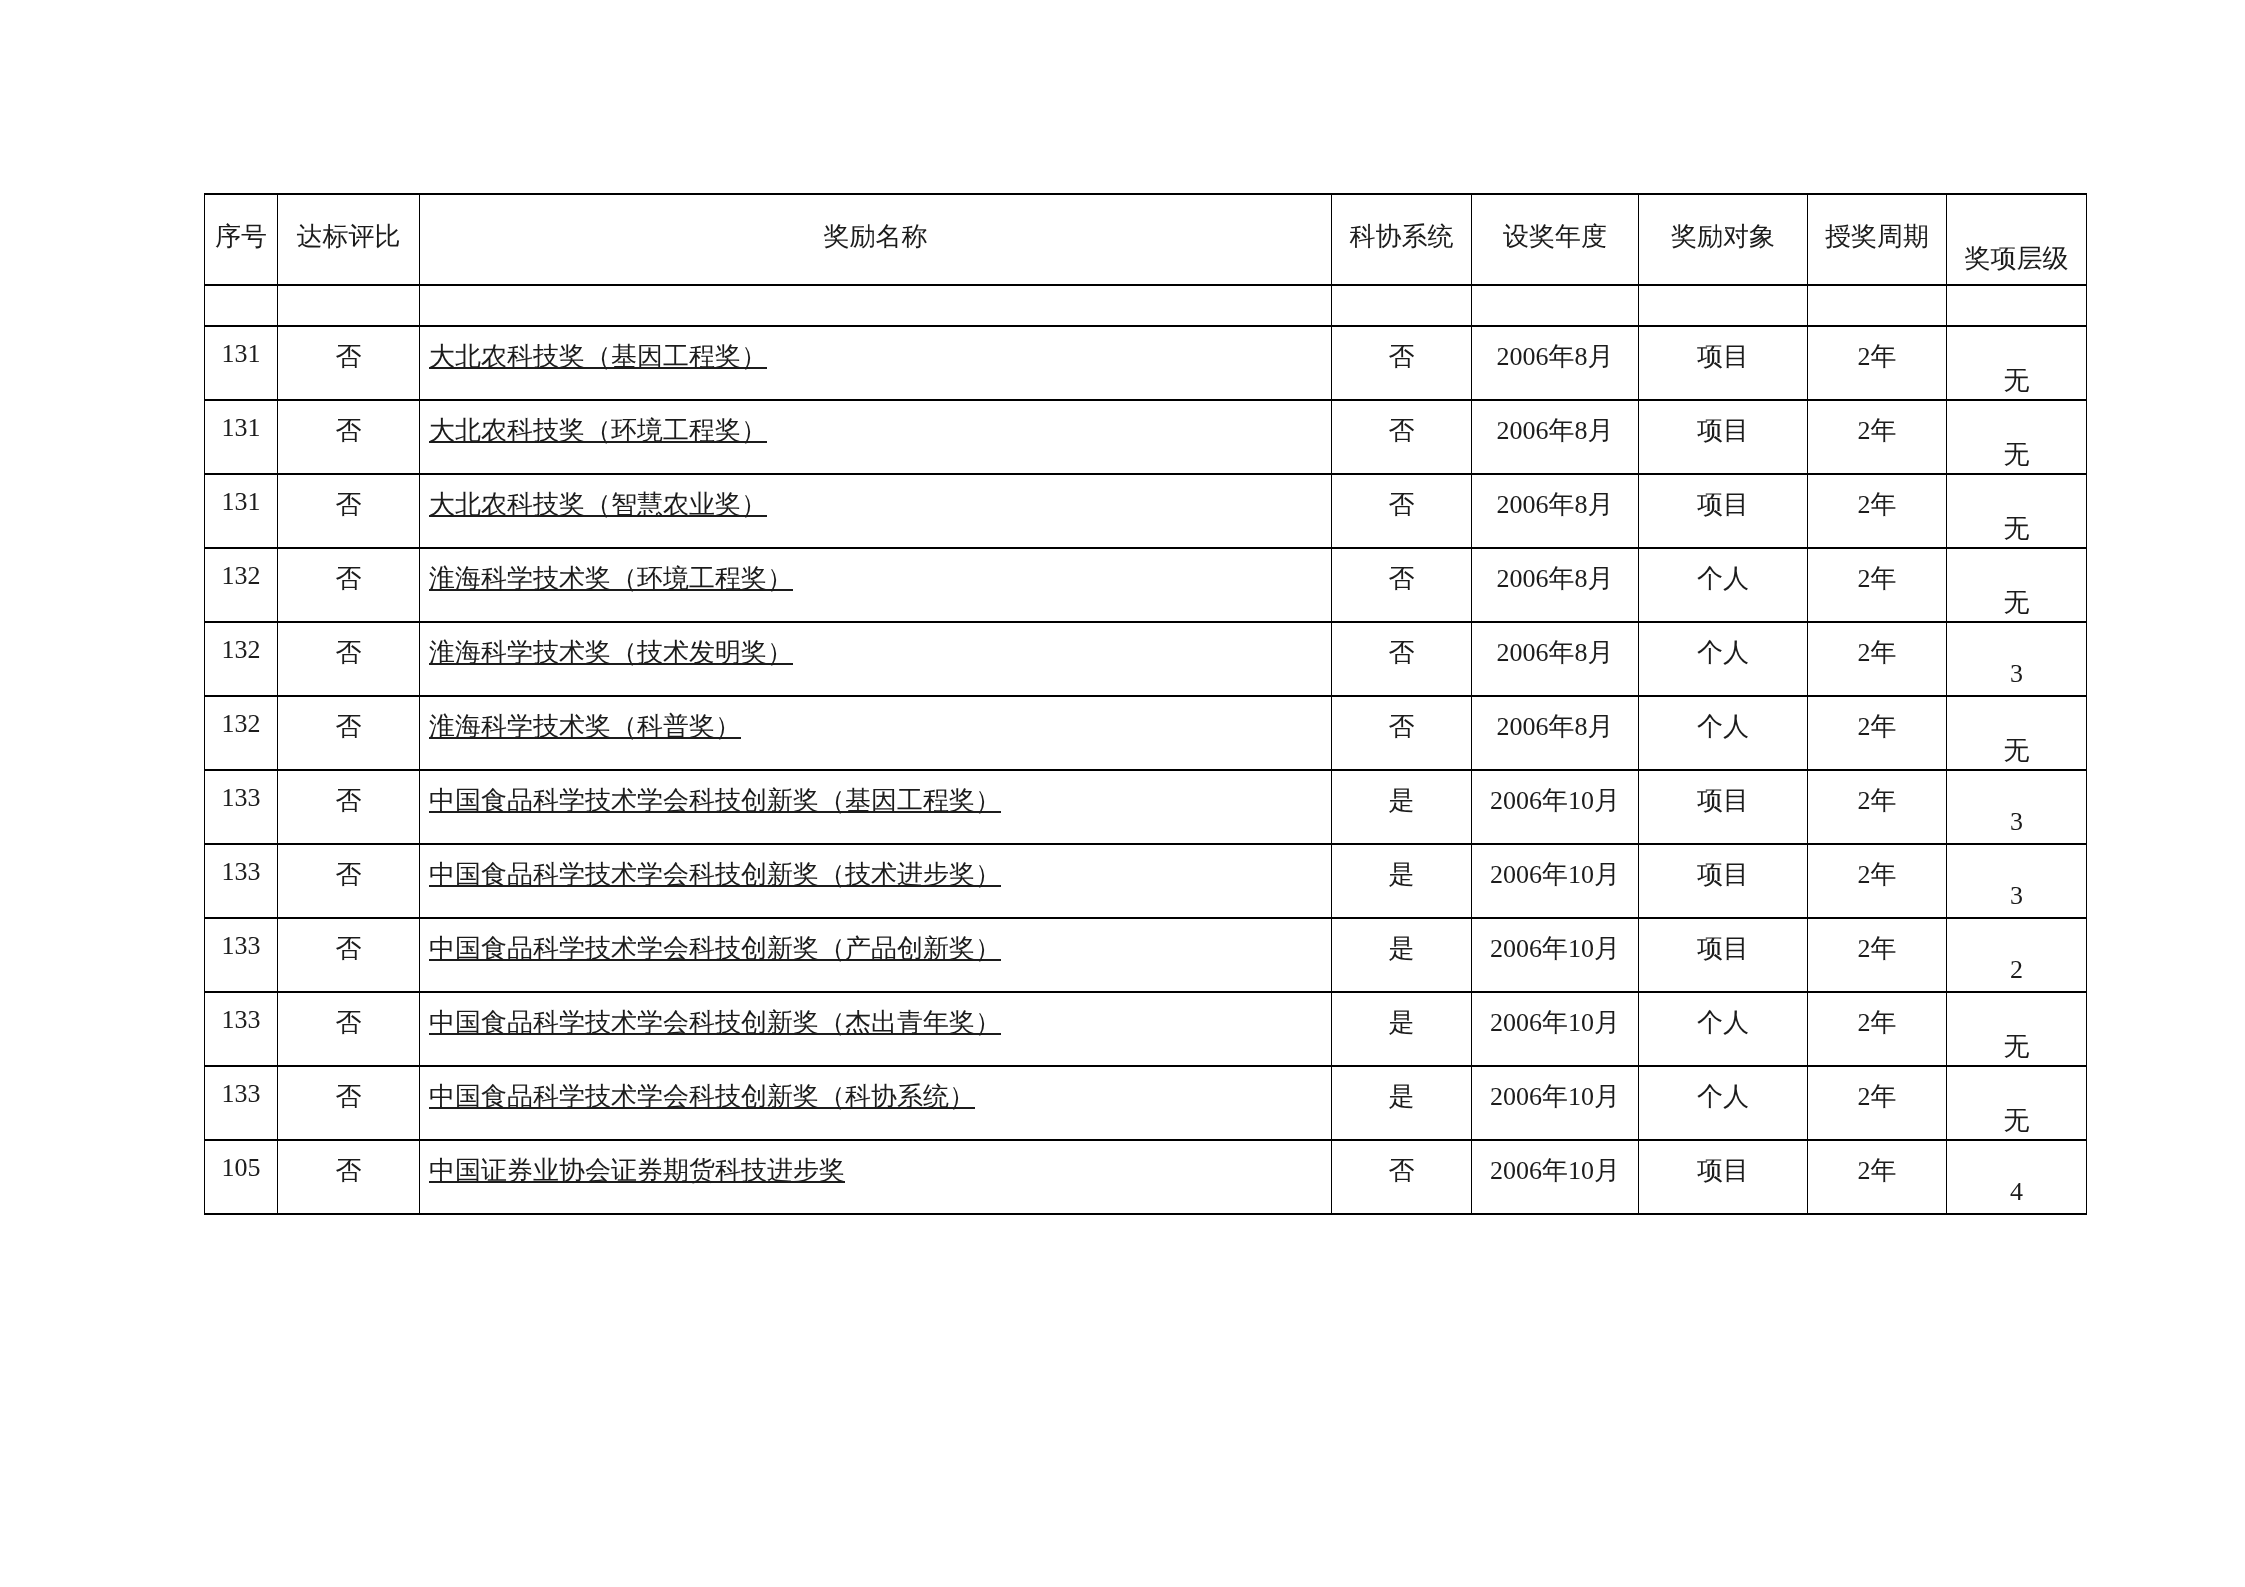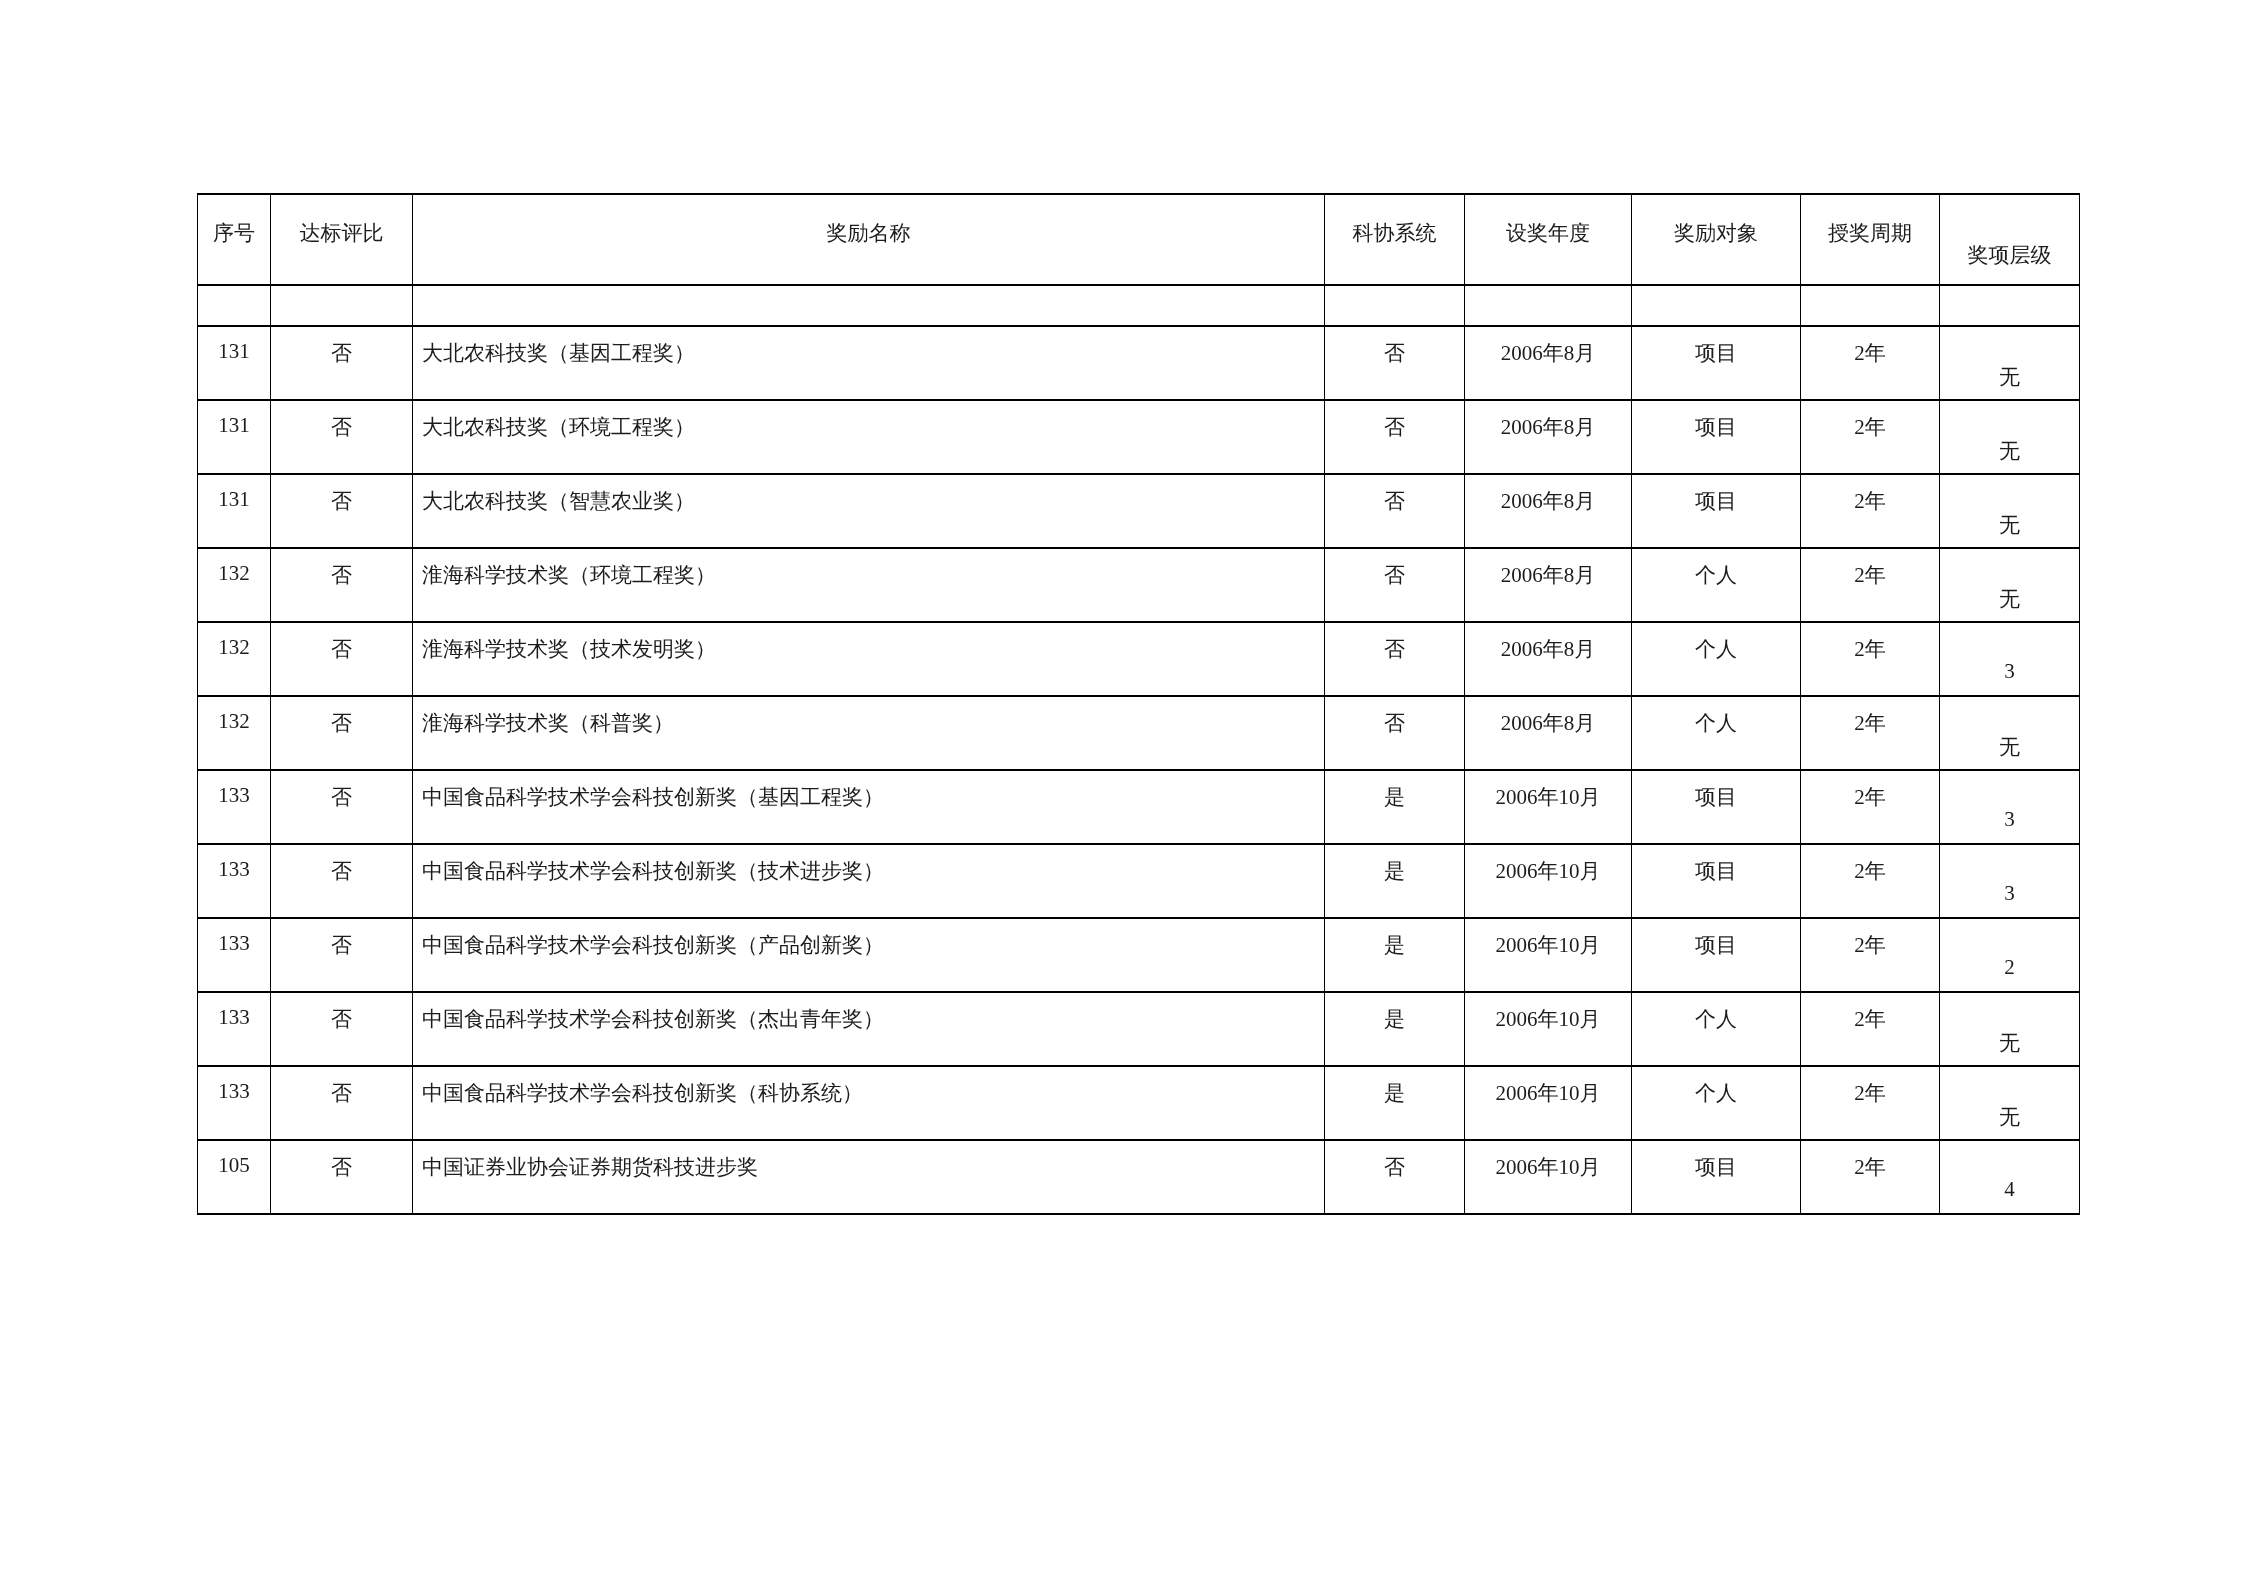--- a/index.html
+++ b/index.html
@@ -11,25 +11,25 @@
     position: relative;
     width: 2245px;
     height: 1587px;
     background: #ffffff;
     font-family: "Liberation Serif", "DejaVu Serif", serif;
     color: #1c1c1c;
     overflow: hidden;
   }
   table.awards {
     position: absolute;
-    left: 197px;
+    left: 204px;
     top: 193px;
     border-collapse: collapse;
     table-layout: fixed;
-    font-size: 21px;
+    font-size: 26px;
     padding-left: 40px;
   }
   table.awards th,
   table.awards td {
     border-left: 1.5px solid #000000;
     border-right: 1.5px solid #000000;
     border-top: 2px solid #000000;
     border-bottom: 2px solid #000000;
     padding: 0;
     margin: 0;
@@ -51,20 +51,21 @@
     padding-top: 46px;
     margin-top: 8px;
   }
   table.awards td.cell {
     padding-top: 12px;
     text-align: center;
   }
   table.awards td.cell-name {
     text-align: left;
     padding-left: 9px;
+    text-decoration: underline;
   }
   table.awards td.cell-level {
     padding-top: 36px;
   }
   table.awards td.spacer-cell {
     padding: 0;
   }
 </style>
 </head>
 <body>

